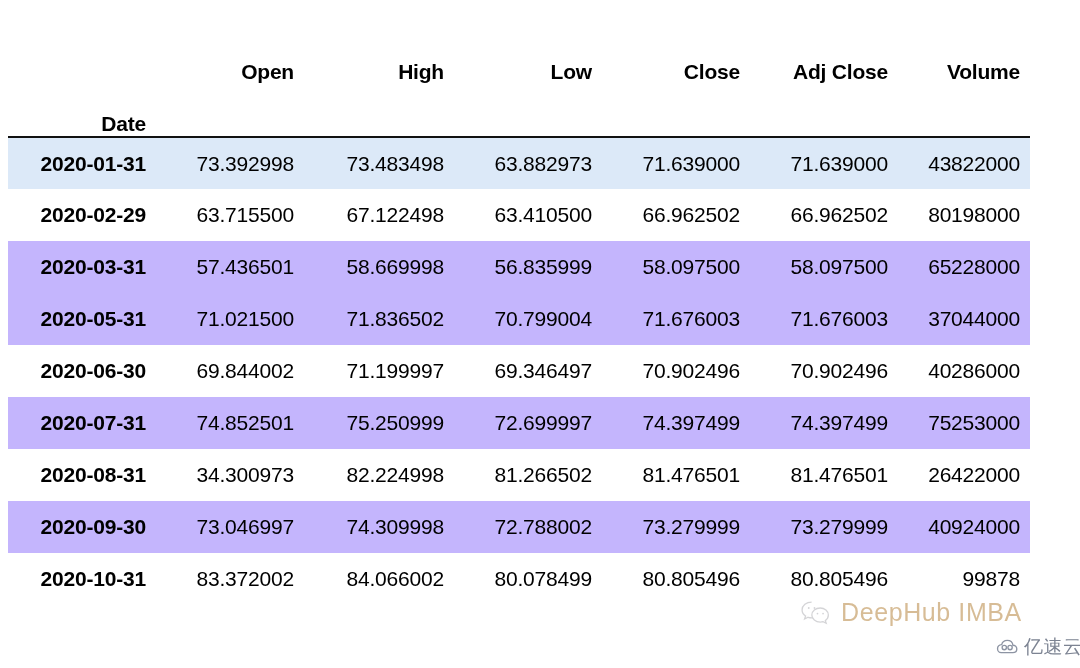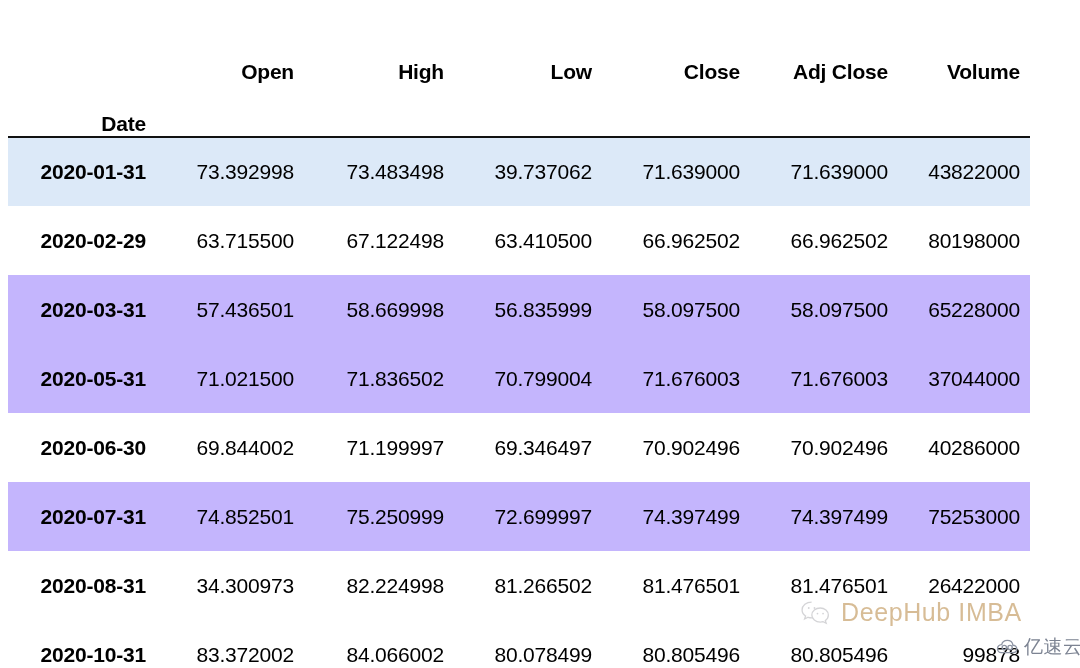--- a/index.html
+++ b/index.html
@@ -59,21 +59,21 @@
   }
   thead tr.cols-row th { height: 46px; padding-bottom: 4px; }
   thead tr.index-row th {
     height: 48px;
     padding-bottom: 0;
     border-bottom: 2px solid #111111;
   }
   thead tr.index-row th.idx-name { text-align: right; padding-right: 10px; }
 
   
-  tbody tr { height: 69px; margin-left: 8px; }
+  tbody tr { height: 52px; margin-left: 8px; }
   tbody td {
     text-align: right;
     padding: 0 10px 0 0;
     vertical-align: middle;
     white-space: nowrap;
     border: 0;
     letter-spacing: -0.2px;
   }
   tbody td.idx {
     font-weight: bold;
@@ -154,21 +154,21 @@
         <th></th>
         <th></th>
       </tr>
     </thead>
 
     <tbody id="df-body">
         <tr class="selected">
           <td class="idx">2020-01-31</td>
           <td>73.392998</td>
           <td>73.483498</td>
-          <td>39.737062</td>
+          <td>63.882973</td>
           <td>71.639000</td>
           <td>71.639000</td>
           <td>43822000</td>
         </tr>
         <tr>
           <td class="idx">2020-02-29</td>
           <td>63.715500</td>
           <td>67.122498</td>
           <td>63.410500</td>
           <td>66.962502</td>
@@ -212,20 +212,29 @@
           <td>75253000</td>
         </tr>
         <tr>
           <td class="idx">2020-08-31</td>
           <td>34.300973</td>
           <td>82.224998</td>
           <td>81.266502</td>
           <td>81.476501</td>
           <td>81.476501</td>
           <td>26422000</td>
+        </tr>
+        <tr class="stripe">
+          <td class="idx">2020-09-30</td>
+          <td>73.046997</td>
+          <td>74.309998</td>
+          <td>72.788002</td>
+          <td>73.279999</td>
+          <td>73.279999</td>
+          <td>40924000</td>
         </tr>
         <tr>
           <td class="idx">2020-10-31</td>
           <td>83.372002</td>
           <td>84.066002</td>
           <td>80.078499</td>
           <td>80.805496</td>
           <td>80.805496</td>
           <td>99878</td>
         </tr>

